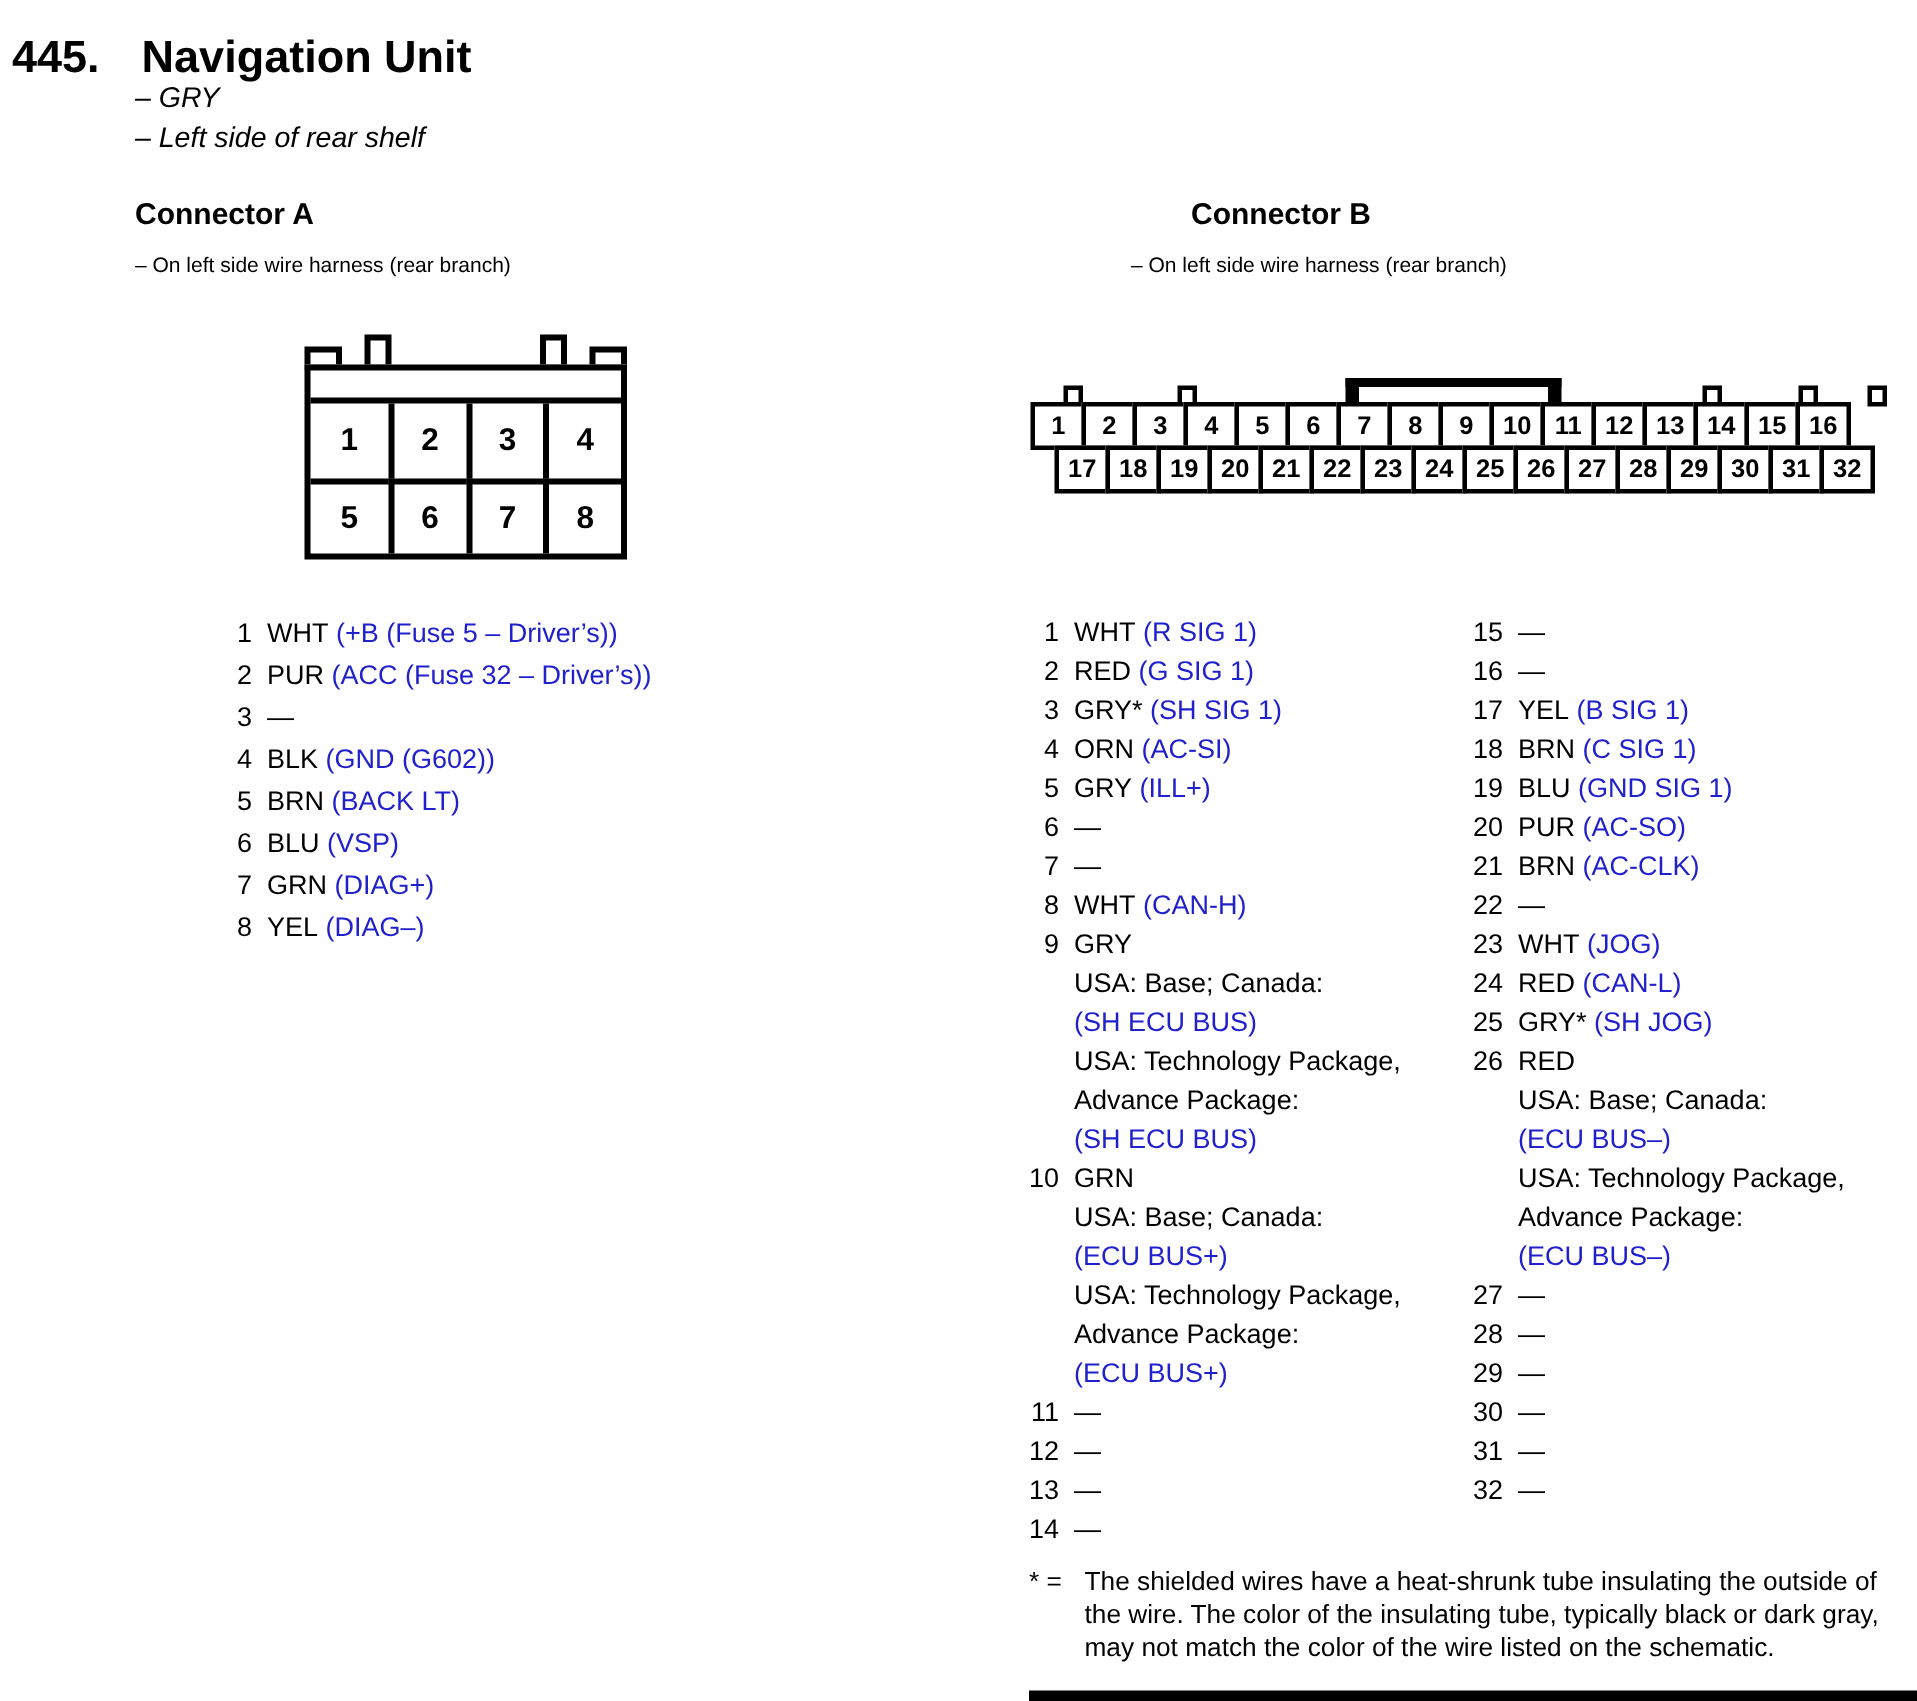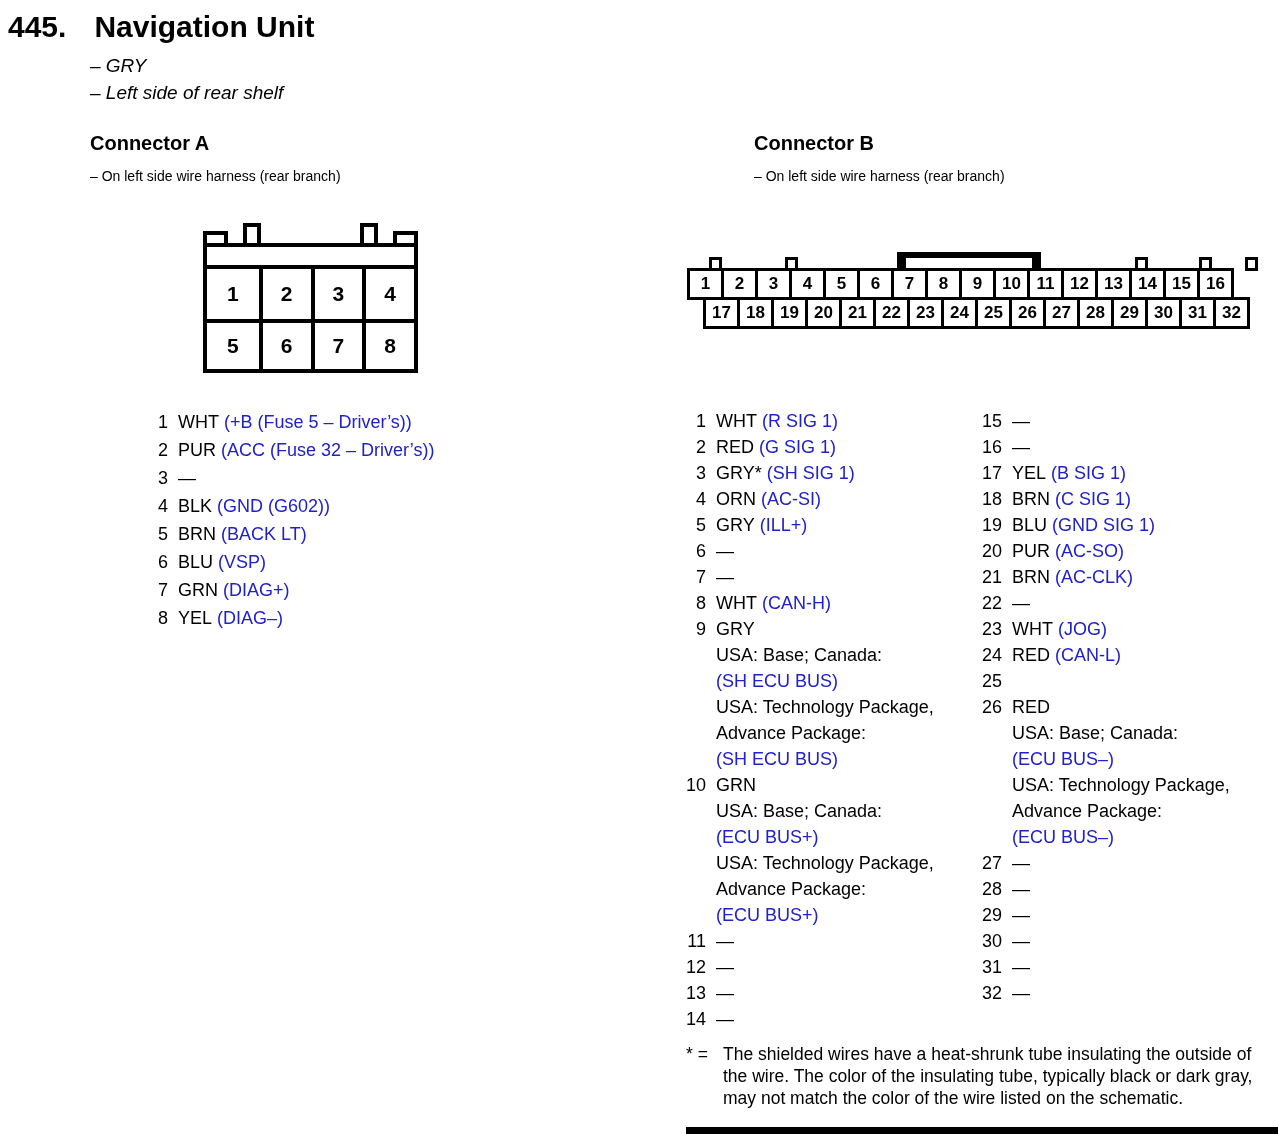--- a/index.html
+++ b/index.html
@@ -4,21 +4,21 @@
 <style>
   * { margin:0; padding:0; box-sizing:border-box; }
   html, body { background:#ffffff; }
   body {
     width:1278px; height:1134px; position:relative; overflow:hidden;
     font-family:"Liberation Sans", sans-serif; color:#000;
   }
   .abs { position:absolute; }
 
   
-  .title-row { left:8px; top:10px; display:flex; gap:28px; font-size:30px; font-weight:bold; }
+  .title-row { left:8px; top:22px; display:flex; gap:28px; font-size:30px; font-weight:bold; }
   .notes { left:90px; top:52px; font-size:19px; line-height:27px;font-style:italic; }
 
   
   .conn-heading { font-size:20px; font-weight:bold; }
   .conn-sub { font-size:14px; }
 
   
   .connA { left:203px; top:223px; width:216px; height:152px; }
   .connA .tab { position:absolute; border:4px solid #000; background:#fff; z-index:0; }
   .connA .tab.mid1 { left:40px;  top:0; width:18px; height:24px; }
@@ -75,21 +75,21 @@
   <span>Navigation Unit</span>
 </div>
 <div class="abs notes">
   <div>– GRY</div>
   <div>– Left side of rear shelf</div>
 </div>
 
 <div class="abs conn-heading" style="left:90px; top:132px;">Connector A</div>
 <div class="abs conn-sub" style="left:90px; top:168px;">– On left side wire harness (rear branch)</div>
 
-<div class="abs conn-heading" style="left:754px; top:132px;">Connector B</div>
+<div class="abs conn-heading" style="left:794px; top:132px;">Connector B</div>
 <div class="abs conn-sub" style="left:754px; top:168px;">– On left side wire harness (rear branch)</div>
 
 <div class="abs connA">
   <div class="tab corner-l"></div>
   <div class="tab mid1"></div>
   <div class="tab mid2"></div>
   <div class="tab corner-r"></div>
   <div class="housing">
     <div class="grid">
         <div class="acell">1</div>
@@ -353,20 +353,23 @@
       </div>
     </div>
     <div class="pin-row">
       <span class="pin-num">24</span>
       <div class="pin-body">
         <div class="pin-line"><span>RED</span><span class="blue">&nbsp;(CAN-L)</span></div>
       </div>
     </div>
     <div class="pin-row">
       <span class="pin-num">25</span>
+      <div class="pin-body">
+        <div class="pin-line"><span>GRY*</span><span class="blue">&nbsp;(SH JOG)</span></div>
+      </div>
     </div>
     <div class="pin-row">
       <span class="pin-num">26</span>
       <div class="pin-body">
         <div class="pin-line"><span>RED</span></div>
         <div class="pin-line">USA: Base; Canada:</div>
         <div class="pin-line blue">(ECU BUS–)</div>
         <div class="pin-line">USA: Technology Package,</div>
         <div class="pin-line">Advance Package:</div>
         <div class="pin-line blue">(ECU BUS–)</div>

